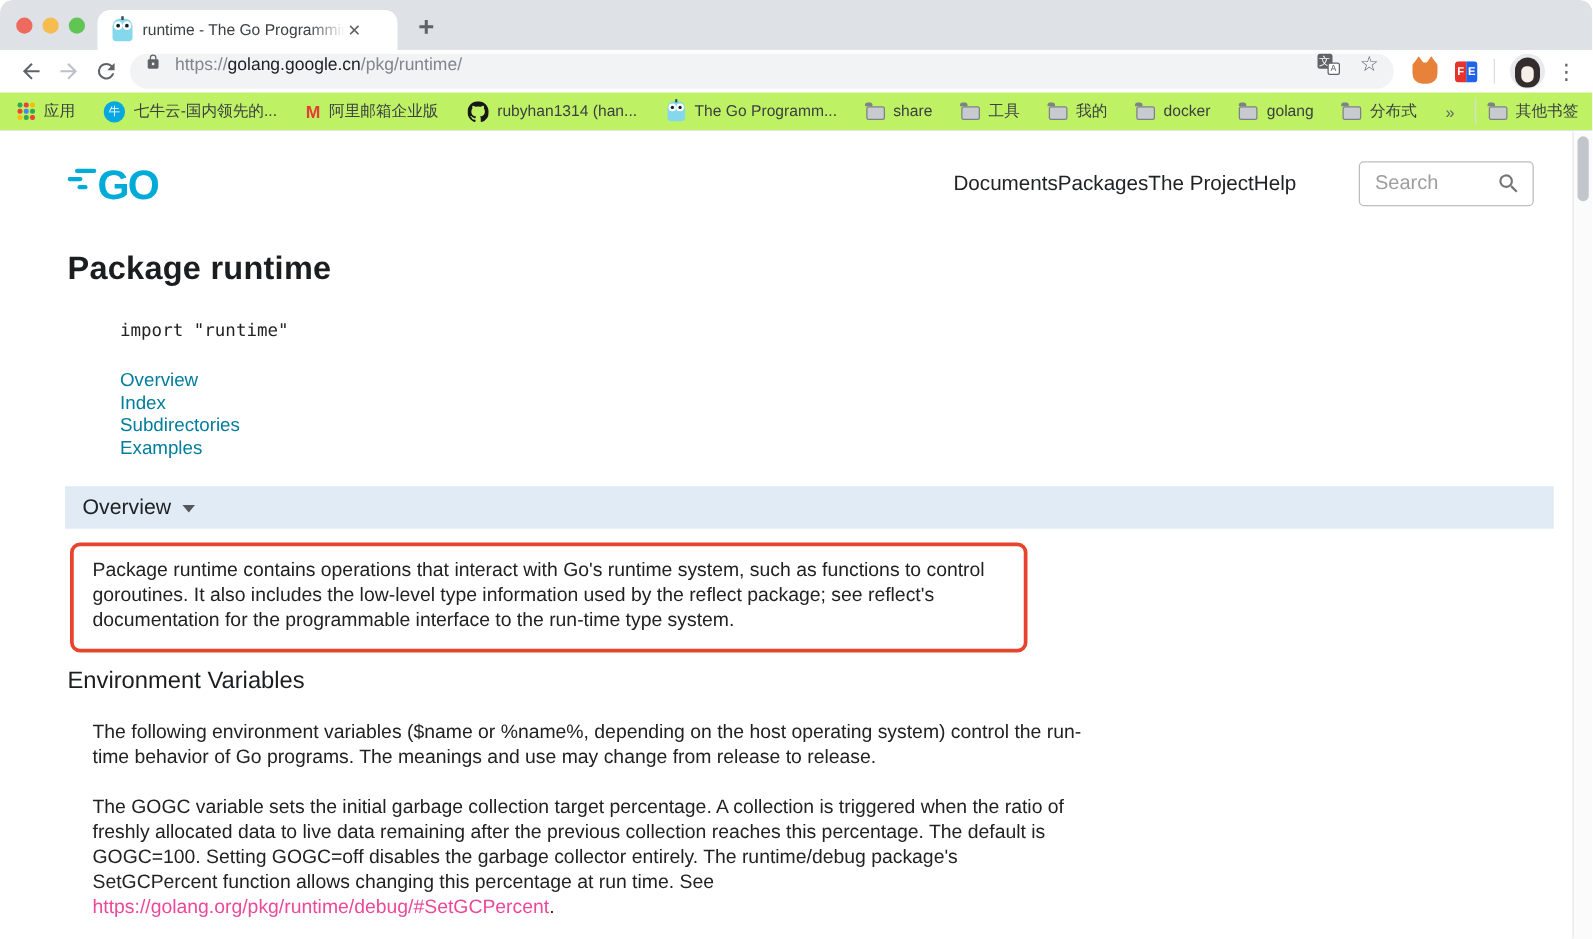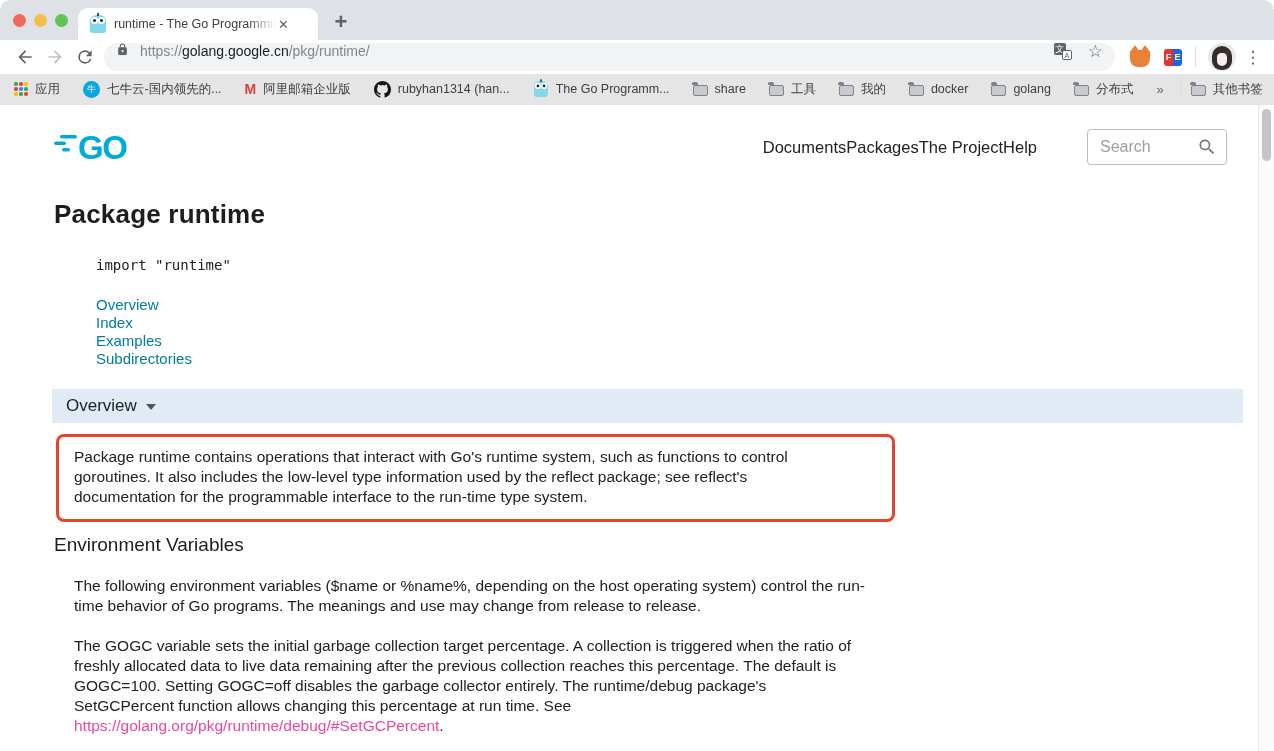--- a/index.html
+++ b/index.html
@@ -47,21 +47,21 @@
   .fe { width:18px; height:17px; border-radius:3px; overflow:hidden; display:flex; }
   .fe i { flex:1; display:flex; align-items:center; justify-content:center; color:#fff; font-size:9px; font-weight:bold; font-style:normal; }
   .fe .f { background:#E5342C; } .fe .e { background:#2062E9; }
   .vsep { width:1px; height:20px; background:#DADCE0; margin:0 6px; flex:none; }
   .avatar { width:28px; height:28px; border-radius:50%; background:#E8EAED; position:relative; overflow:hidden; flex:none; margin:0 6px; }
   .avatar::before { content:""; position:absolute; top:3px; left:4px; width:20px; height:24px; background:#332D2D; border-radius:10px 10px 9px 9px; }
   .avatar::after { content:""; position:absolute; top:10px; left:9px; width:10px; height:13px; background:#F6EFE9; border-radius:5px 5px 6px 6px; }
   .kebab { font-size:17px; color:#5F6368; width:22px; text-align:center; flex:none; }
 
   
-  .bookmarks { height:31px; background:#e5e5e5; border-bottom:1px solid #E3E5E8; display:flex; align-items:center; padding:0 14px; font-size:12.5px; color:#3C4043; }
+  .bookmarks { height:31px; background:#bef264; border-bottom:1px solid #E3E5E8; display:flex; align-items:center; padding:0 14px; font-size:12.5px; color:#3C4043; }
   .bk { display:flex; align-items:center; gap:7px; margin-right:23px; white-space:nowrap; }
   .grid9 { width:14px; height:14px; display:grid; grid-template-columns:repeat(3,1fr); gap:1.5px; }
   .grid9 i { width:3.5px; height:3.5px; border-radius:50%; }
   .folder { width:15px; height:11px; background:#C7CBCF; border:1.5px solid #7E8287; border-radius:2px; position:relative; margin-top:2px; flex:none; }
   .folder::before { content:""; position:absolute; top:-4px; left:-1.5px; width:6px; height:3px; background:#7E8287; border-radius:2px 2px 0 0; }
   .qiniu { width:17px; height:17px; border-radius:50%; background:#07A8E2; color:#fff; font-size:9px; display:flex; align-items:center; justify-content:center; flex:none; }
   .mmail { color:#E23E36; font-weight:bold; font-size:14px; }
   .ghicon { width:17px; height:17px; flex:none; }
   .bk-spacer { flex:1; }
   .overflow { color:#5F6368; font-size:13px; margin-right:10px; }
@@ -79,21 +79,21 @@
   .searchbox input { border:none; outline:none; width:100%; font-size:16px; color:#222; background:transparent; font-family:"Liberation Sans",sans-serif; }
   .searchbox input::placeholder { color:#9E9E9E; }
   .searchbox svg { width:20px; height:20px; flex:none; }
 
   h1.pkg { font-size:26px; font-weight:bold; color:#1C1D1F; margin:24px 0 0 18px; letter-spacing:0.2px; }
   .code { font-family:"DejaVu Sans Mono", monospace; font-size:14px; color:#222; margin:27px 0 0 60px; }
   .toc { margin:23px 0 0 60px; font-size:15px; line-height:18px; list-style:none; }
   .toc a { color:#007D9C; text-decoration:none; display:inline-block; }
   .toggle { margin:21px 31px 0 16px; background:#E0EBF5; height:34px; display:flex; align-items:center; padding-left:14px; font-size:17px; color:#202224; cursor:pointer; }
   .caret { width:0; height:0; border-left:5px solid transparent; border-right:5px solid transparent; border-top:6px solid #53575C; margin-left:9px; margin-top:2px; }
-  .redbox { margin:11px 0 0 20px; width:839px; border:3px solid #E8432C; border-radius:8px; padding:10px 14px 12px 15px; }
+  .redbox { margin:11px 0 0 20px; width:766px; border:3px solid #E8432C; border-radius:8px; padding:10px 14px 12px 15px; }
   .redbox p { font-size:15.5px; line-height:20px; color:#222; max-width:738px; }
   h2.env { font-size:19px; font-weight:normal; color:#1C1D1F; margin:12px 0 0 18px; }
   .para { margin:20px 0 0 38px; font-size:15.5px; line-height:20px; color:#222; max-width:792px; }
   .para a { color:#ec4899; text-decoration:none; }
 </style>
 </head>
 <body>
 
 <div class="window">
 
@@ -253,22 +253,22 @@
       </div>
     </div>
 
     <h1 class="pkg">Package runtime</h1>
 
     <div class="code">import "runtime"</div>
 
     <ul class="toc">
       <li><a href="#">Overview</a></li>
       <li><a href="#">Index</a></li>
+      <li><a href="#">Subdirectories</a></li>
       <li><a href="#">Examples</a></li>
-      <li><a href="#">Subdirectories</a></li>
     </ul>
 
     <div class="toggle">
       <span>Overview</span>
       <span class="caret"></span>
     </div>
 
     <div class="redbox">
       <p>Package runtime contains operations that interact with Go's runtime system, such as functions to control goroutines. It also includes the low-level type information used by the reflect package; see reflect's documentation for the programmable interface to the run-time type system.</p>
     </div>

